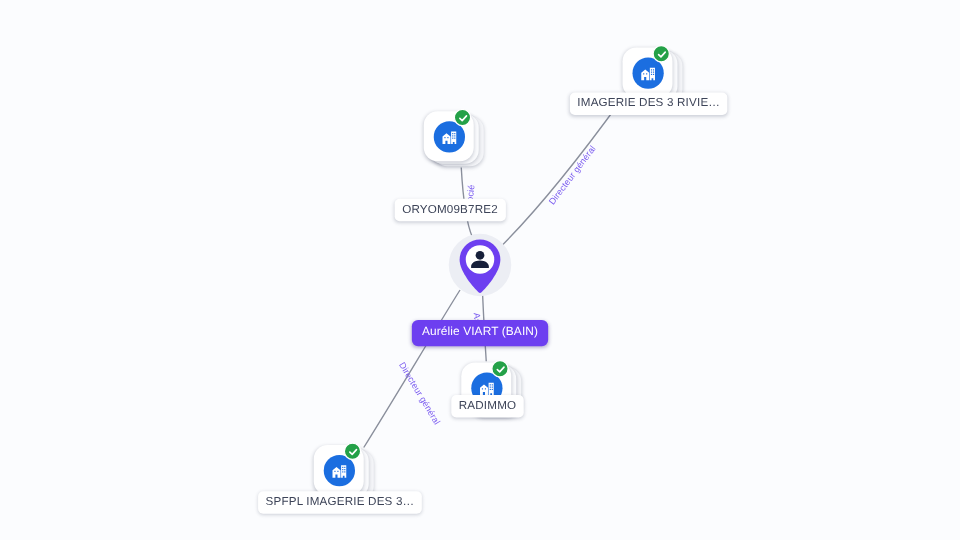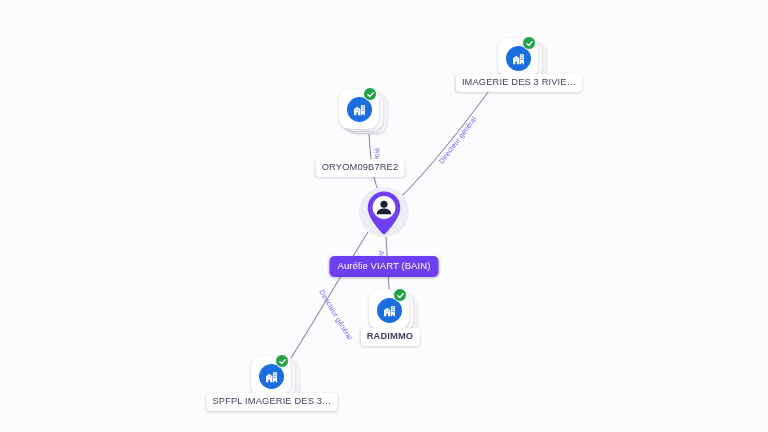--- a/index.html
+++ b/index.html
@@ -247,21 +247,21 @@
                 </svg>
               </div>
             </div>
           </div>
           <div class="check-badge">
             <svg width="9" height="9" viewBox="0 0 24 24" aria-hidden="true">
               <path fill="none" stroke="#ffffff" stroke-width="3.4" stroke-linecap="round" stroke-linejoin="round" d="M5 12.6 L10 17.4 L19.2 7.2"></path>
             </svg>
           </div>
         </div>
-        <div class="node-label" style="left: 0px; top: 17px; font-weight: bold;">RADIMMO</div>
+        <div class="node-label" style="left: 0px; top: 5px;">RADIMMO</div>
       </div>
       <div class="node" style="left: 272px; top: 377px;">
         <div class="company-stack">
           <div class="stack-card s3"></div>
           <div class="stack-card s2"></div>
           <div class="stack-card s1">
             <div class="company-disc">
               <div class="company-badge-circle">
                 <svg width="15" height="15" viewBox="0 0 24 24" aria-hidden="true">
                   <path fill="#ffffff" d="M3.2 21V11.4l5.1-3.9 5.1 3.9V21H9.6v-4.1H6.9V21z"></path>

